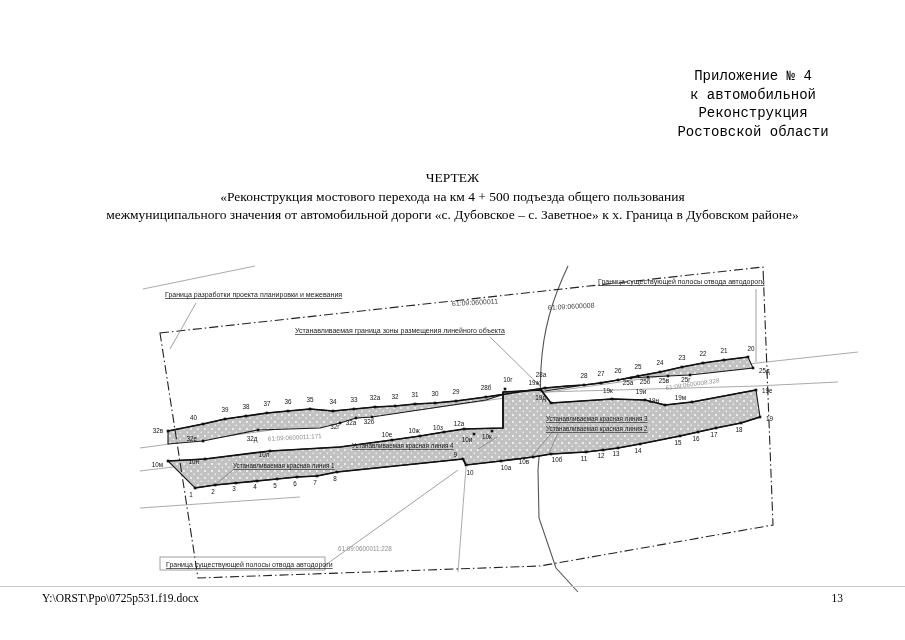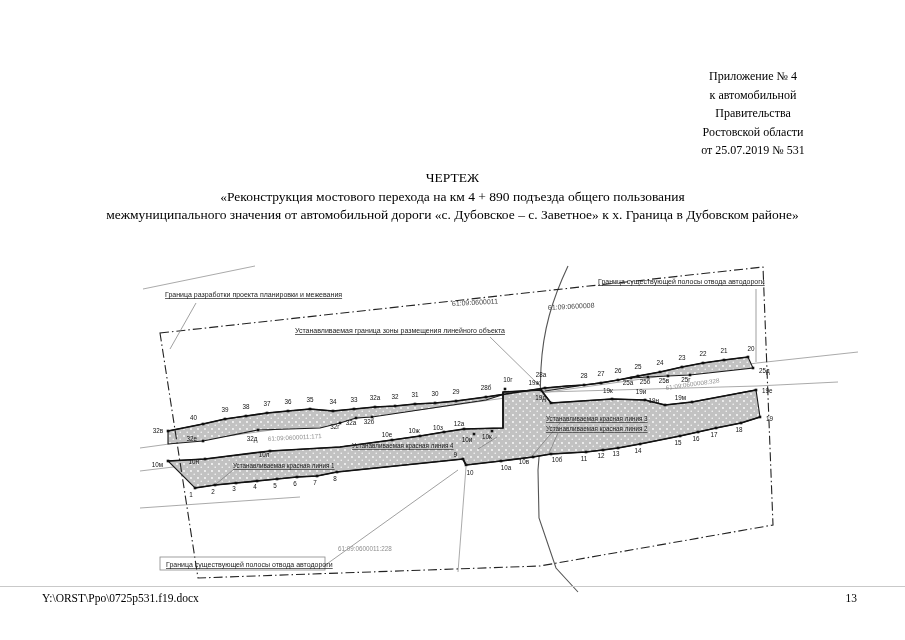--- a/index.html
+++ b/index.html
@@ -2,32 +2,32 @@
 <html><head>
 <meta charset="utf-8">
 <style>
   html,body{margin:0;padding:0;}
   body{
     width:905px;height:640px;background:#ffffff;position:relative;overflow:hidden;
     font-family:"Liberation Serif",serif;color:#000;
   }
   .header-block{
     position:absolute;top:67px;left:628px;width:250px;
-    text-align:center;font-size:12px;line-height:18.5px;
+    text-align:center;font-size:14px;line-height:18.5px;font-family:Liberation Mono, monospace;
   }
   .title-block{
     position:absolute;top:169px;left:0;width:905px;
     text-align:center;font-size:13.5px;line-height:18.5px;
   }
   .drawing{position:absolute;left:0;top:0;}
   .footer{
     position:absolute;left:0;top:586px;width:905px;height:54px;
     border-top:1px solid #c9c9c9;box-sizing:border-box;
     display:flex;justify-content:space-between;
-    padding:5px 48px 0 42px;font-size:11.5px;
+    padding:5px 62px 0 42px;font-size:11.5px;
   }
   
   .band{fill:url(#stip);stroke:#1a1a1a;stroke-width:1.1;}
   .bold{fill:none;stroke:#111;stroke-width:1.7;stroke-linejoin:round;}
   .dashdot{fill:none;stroke:#222;stroke-width:1.1;stroke-dasharray:9 3 1.5 3;}
   .road{fill:none;stroke:#a0a0a0;stroke-width:0.9;}
   .river{fill:none;stroke:#555;stroke-width:1.1;}
   .leader{fill:none;stroke:#777;stroke-width:0.7;}
   .box{fill:none;stroke:#888;stroke-width:0.8;}
   svg text{font-family:"Liberation Sans",sans-serif;}
@@ -37,28 +37,27 @@
   .cad{font-size:7px;fill:#444;}
   .cadg{font-size:6.3px;fill:#8f8f8f;}
   .dot{fill:#111;}
 </style>
 </head>
 <body>
 
 <div class="header-block">
   <div>Приложение № 4</div>
   <div>к автомобильной</div>
-  <div>Правительства</div>
+  <div>Реконструкция</div>
   <div>Ростовской области</div>
-  <div>от 25.07.2019 № 531</div>
 </div>
 
 <div class="title-block">
   <div>ЧЕРТЕЖ</div>
-  <div>«Реконструкция мостового перехода на км 4 + 890 подъезда общего пользования</div>
+  <div>«Реконструкция мостового перехода на км 4 + 500 подъезда общего пользования</div>
   <div>межмуниципального значения от автомобильной дороги «с. Дубовское – с. Заветное» к х. Граница в Дубовском районе»</div>
 </div>
 
 <svg class="drawing" width="905" height="640" viewBox="0 0 905 640" xmlns="http://www.w3.org/2000/svg">
   <defs>
     <pattern id="stip" width="7" height="7" patternUnits="userSpaceOnUse">
       <rect width="7" height="7" fill="#c2c2c2"></rect>
       <circle cx="2" cy="2" r="0.9" fill="#ffffff"></circle>
       <circle cx="5.2" cy="5.2" r="0.7" fill="#ffffff"></circle>
     </pattern>

